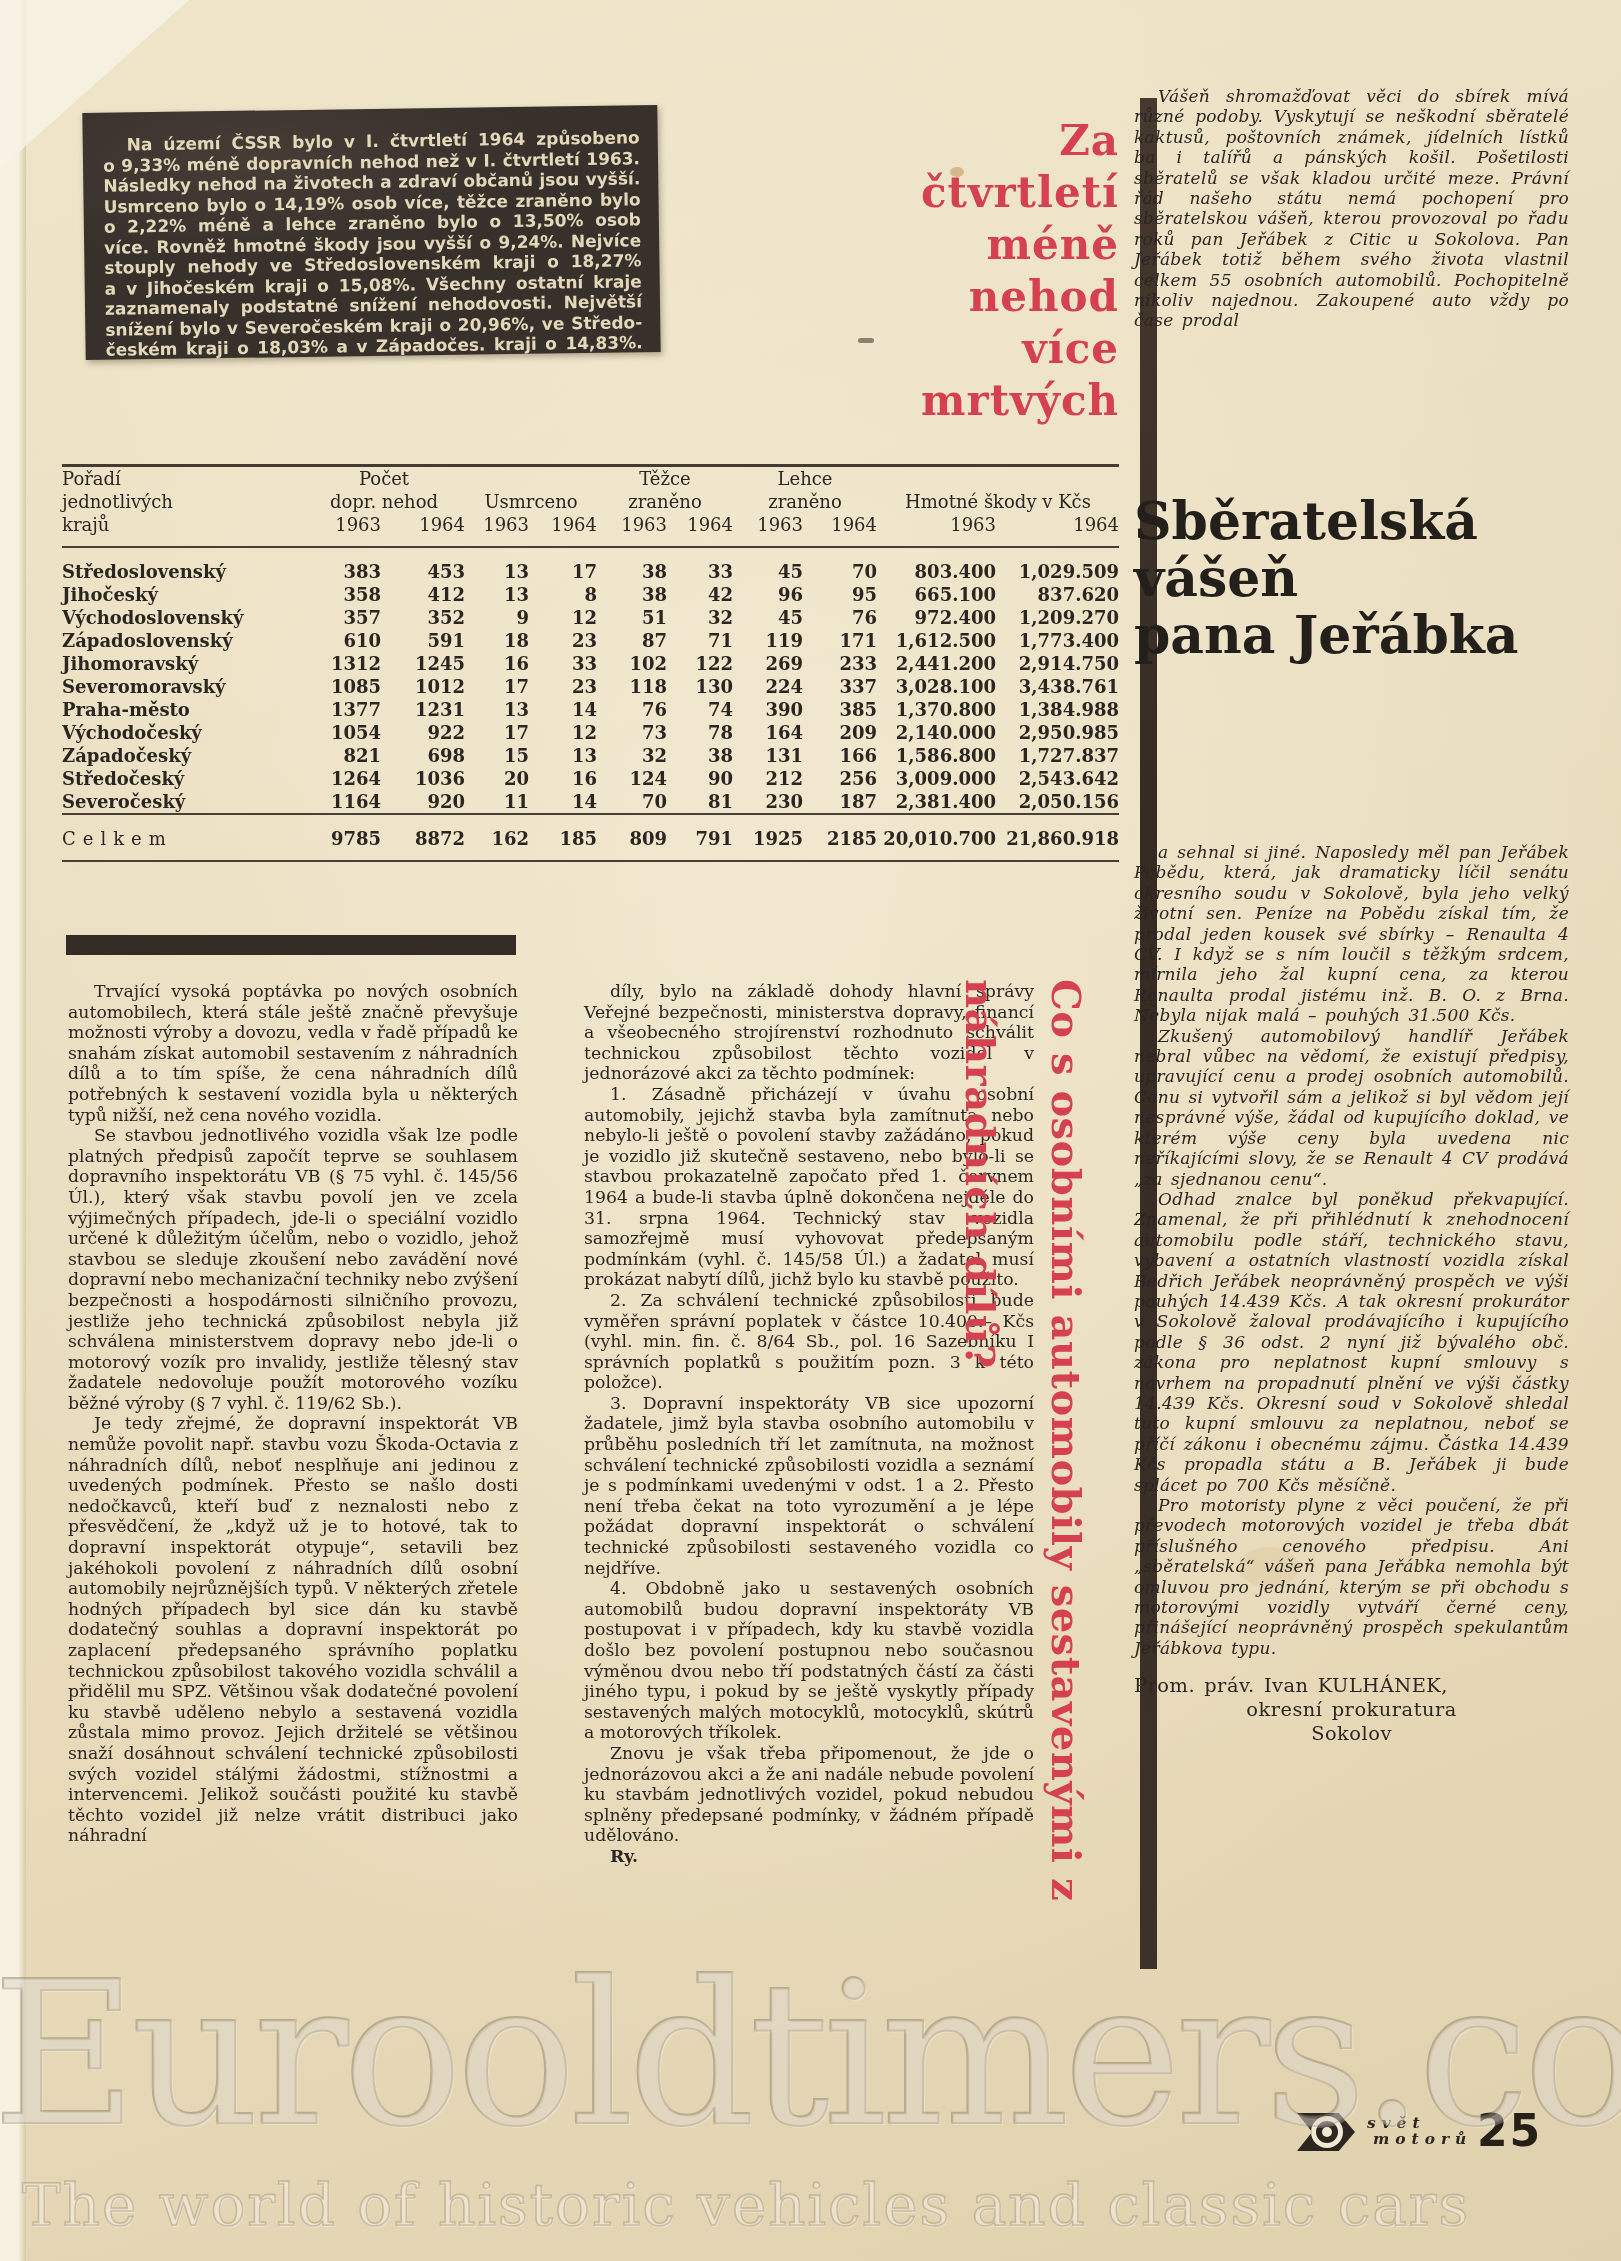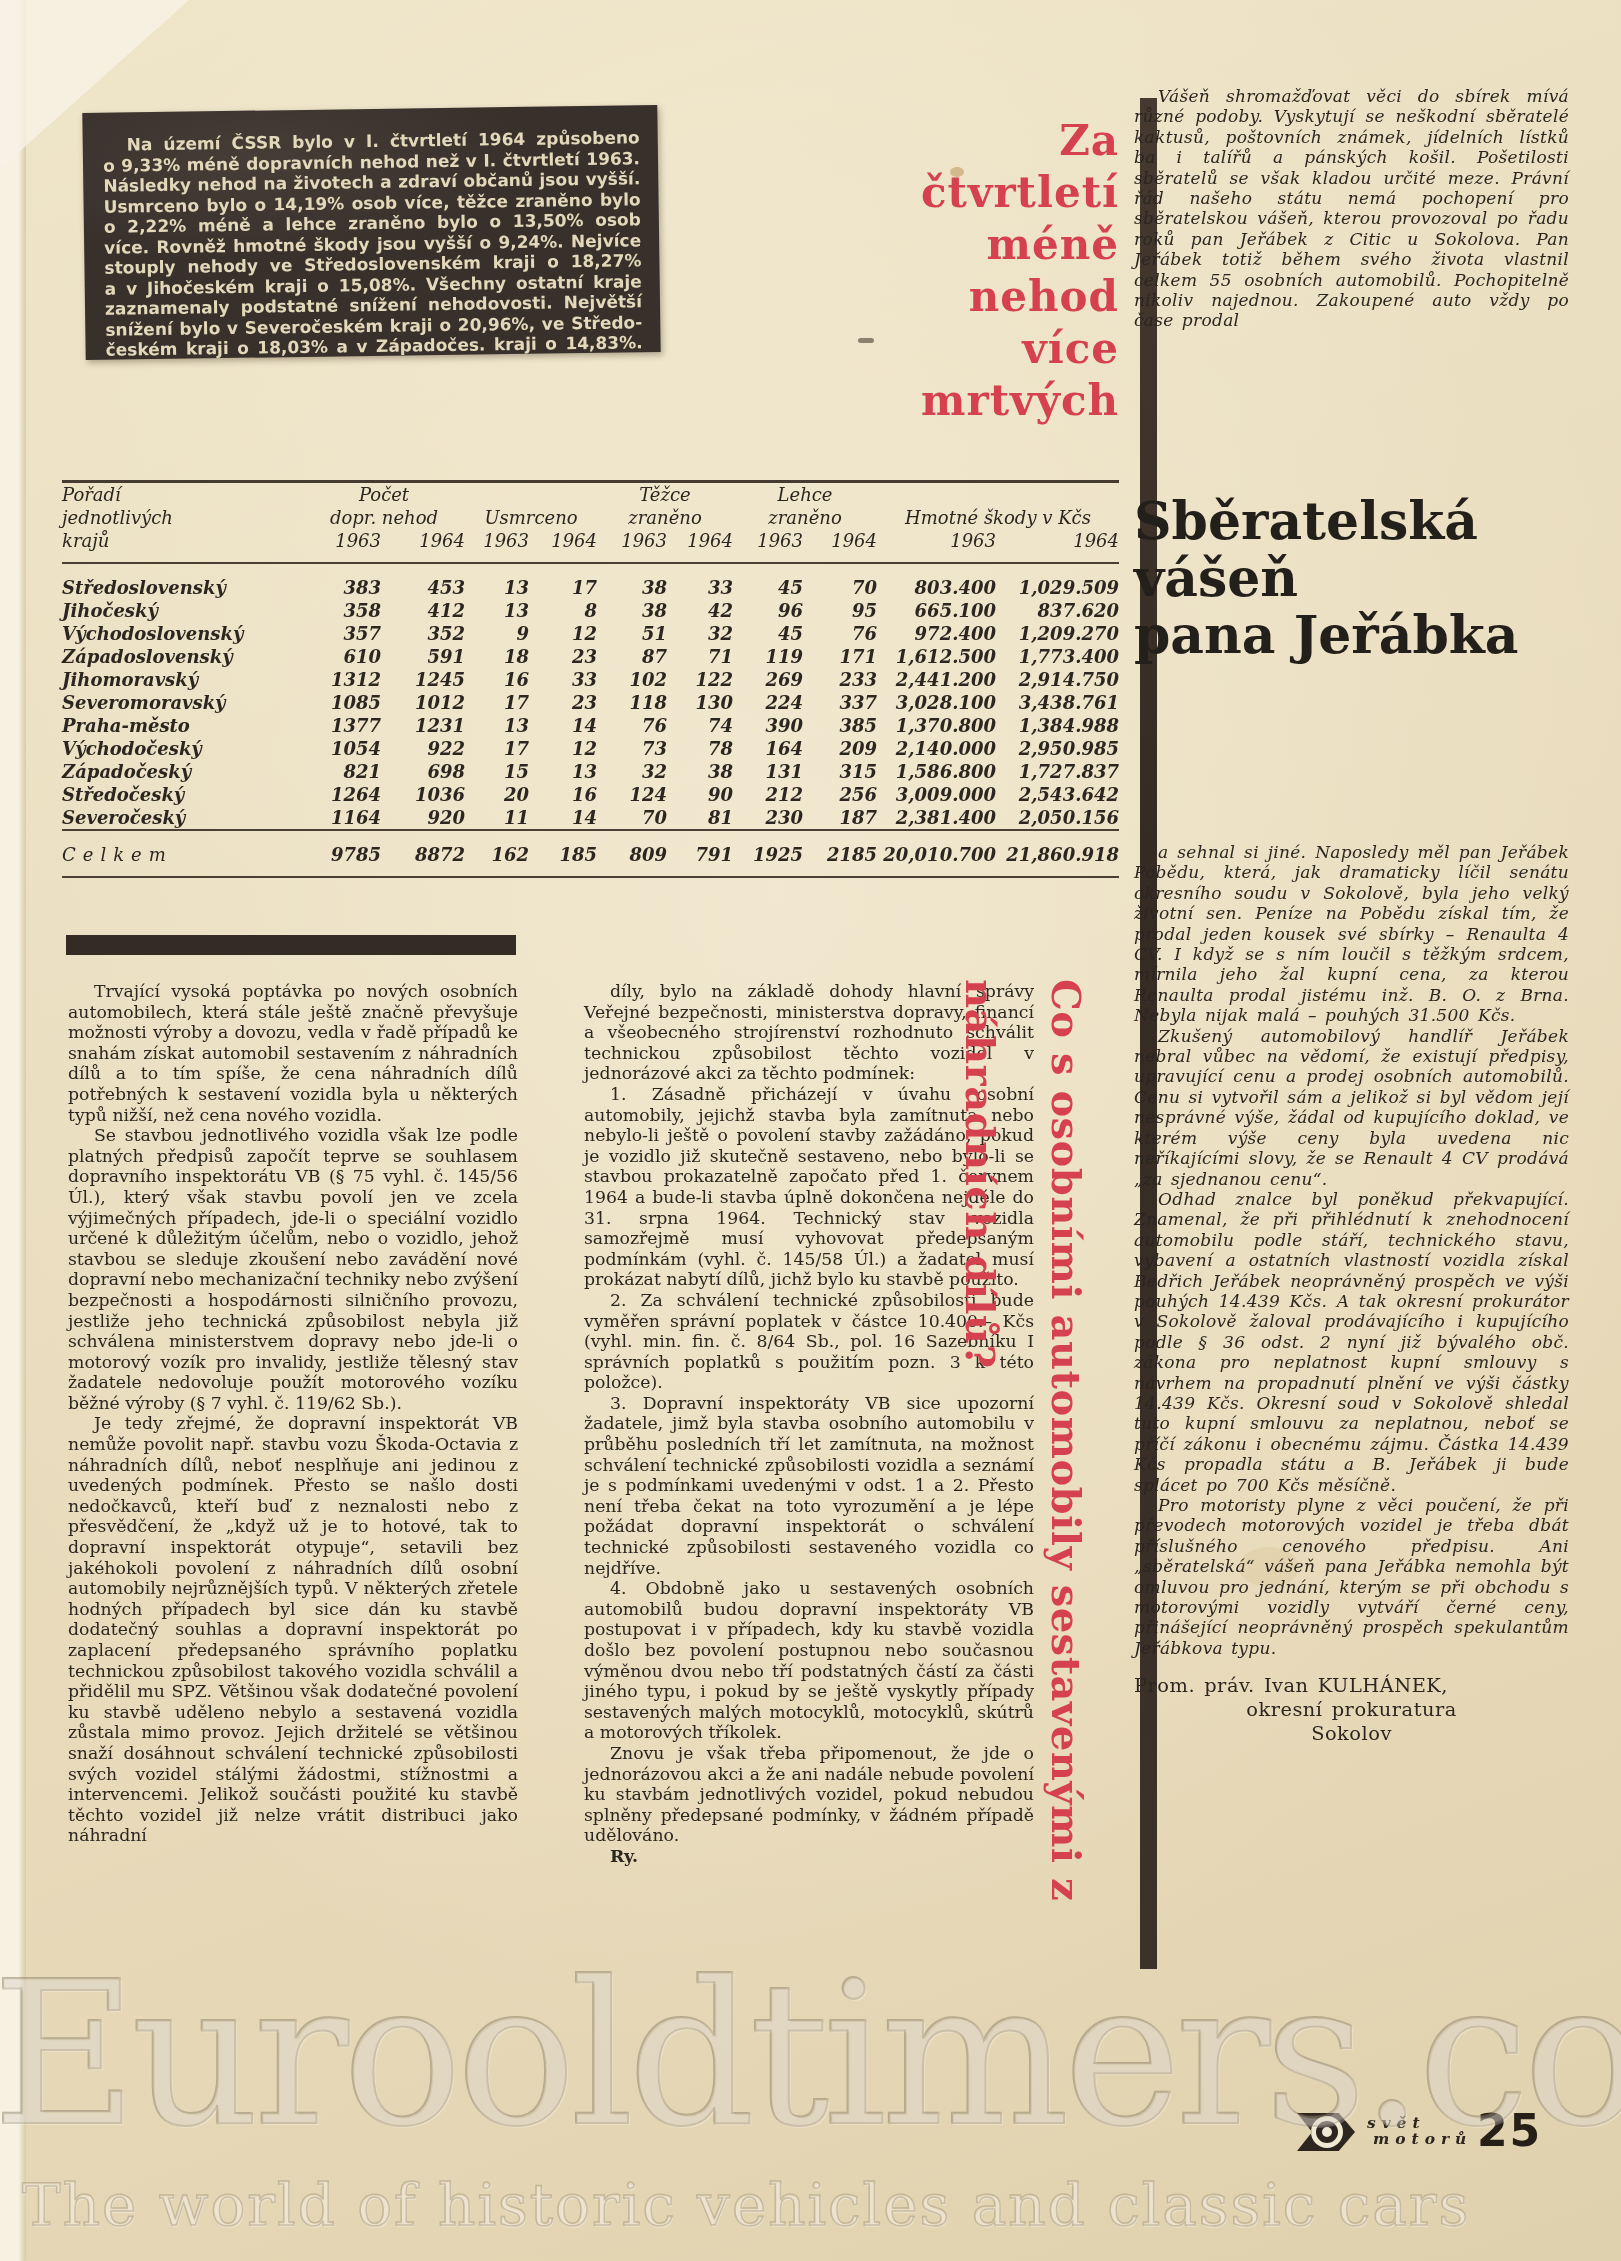--- a/index.html
+++ b/index.html
@@ -29,21 +29,21 @@
 
   
   .headline-red{position:absolute;left:848px;top:115px;width:271px;text-align:right;
     color:#d5414e;font-weight:bold;font-size:42px;line-height:52px;letter-spacing:1px;}
 
   
   .vrule{position:absolute;left:1140px;top:98px;width:17px;height:1871px;
     background:linear-gradient(180deg,#46392f,#352b23 40%,#3d322a);}
 
   
-  .tblwrap{position:absolute;left:62px;top:480px;width:1055px;font-style:italic;}
+  .tblwrap{position:absolute;left:62px;top:464px;width:1055px;}
   table.stats{width:100%;border-collapse:collapse;table-layout:fixed;
     border-top:3px solid #463b31;}
   table.stats td{font-size:18px;line-height:23px;padding:0;white-space:nowrap;overflow:visible;}
   td.gname{text-align:left;padding-left:66px;}
   td.glab{text-align:center;}
   td.yr{text-align:right;padding-right:26px;}
   td.yr-k{text-align:right;padding-right:50px;}
   tr.yearrow td{padding-bottom:10px;}
   tr.yearrow{border-bottom:2px solid #4a3f34;}
   td.kraj{font-weight:bold;text-align:left;padding-left:66px;}
@@ -286,21 +286,21 @@
       </tr>
       <tr>
         <td class="kraj">Západočeský</td>
         <td class="num">821</td>
         <td class="num">698</td>
         <td class="num">15</td>
         <td class="num">13</td>
         <td class="num">32</td>
         <td class="num">38</td>
         <td class="num">131</td>
-        <td class="num">315</td>
+        <td class="num">166</td>
         <td class="kcs">1,586.800</td>
         <td class="kcs">1,727.837</td>
       </tr>
       <tr>
         <td class="kraj">Středočeský</td>
         <td class="num">1264</td>
         <td class="num">1036</td>
         <td class="num">20</td>
         <td class="num">16</td>
         <td class="num">124</td>

